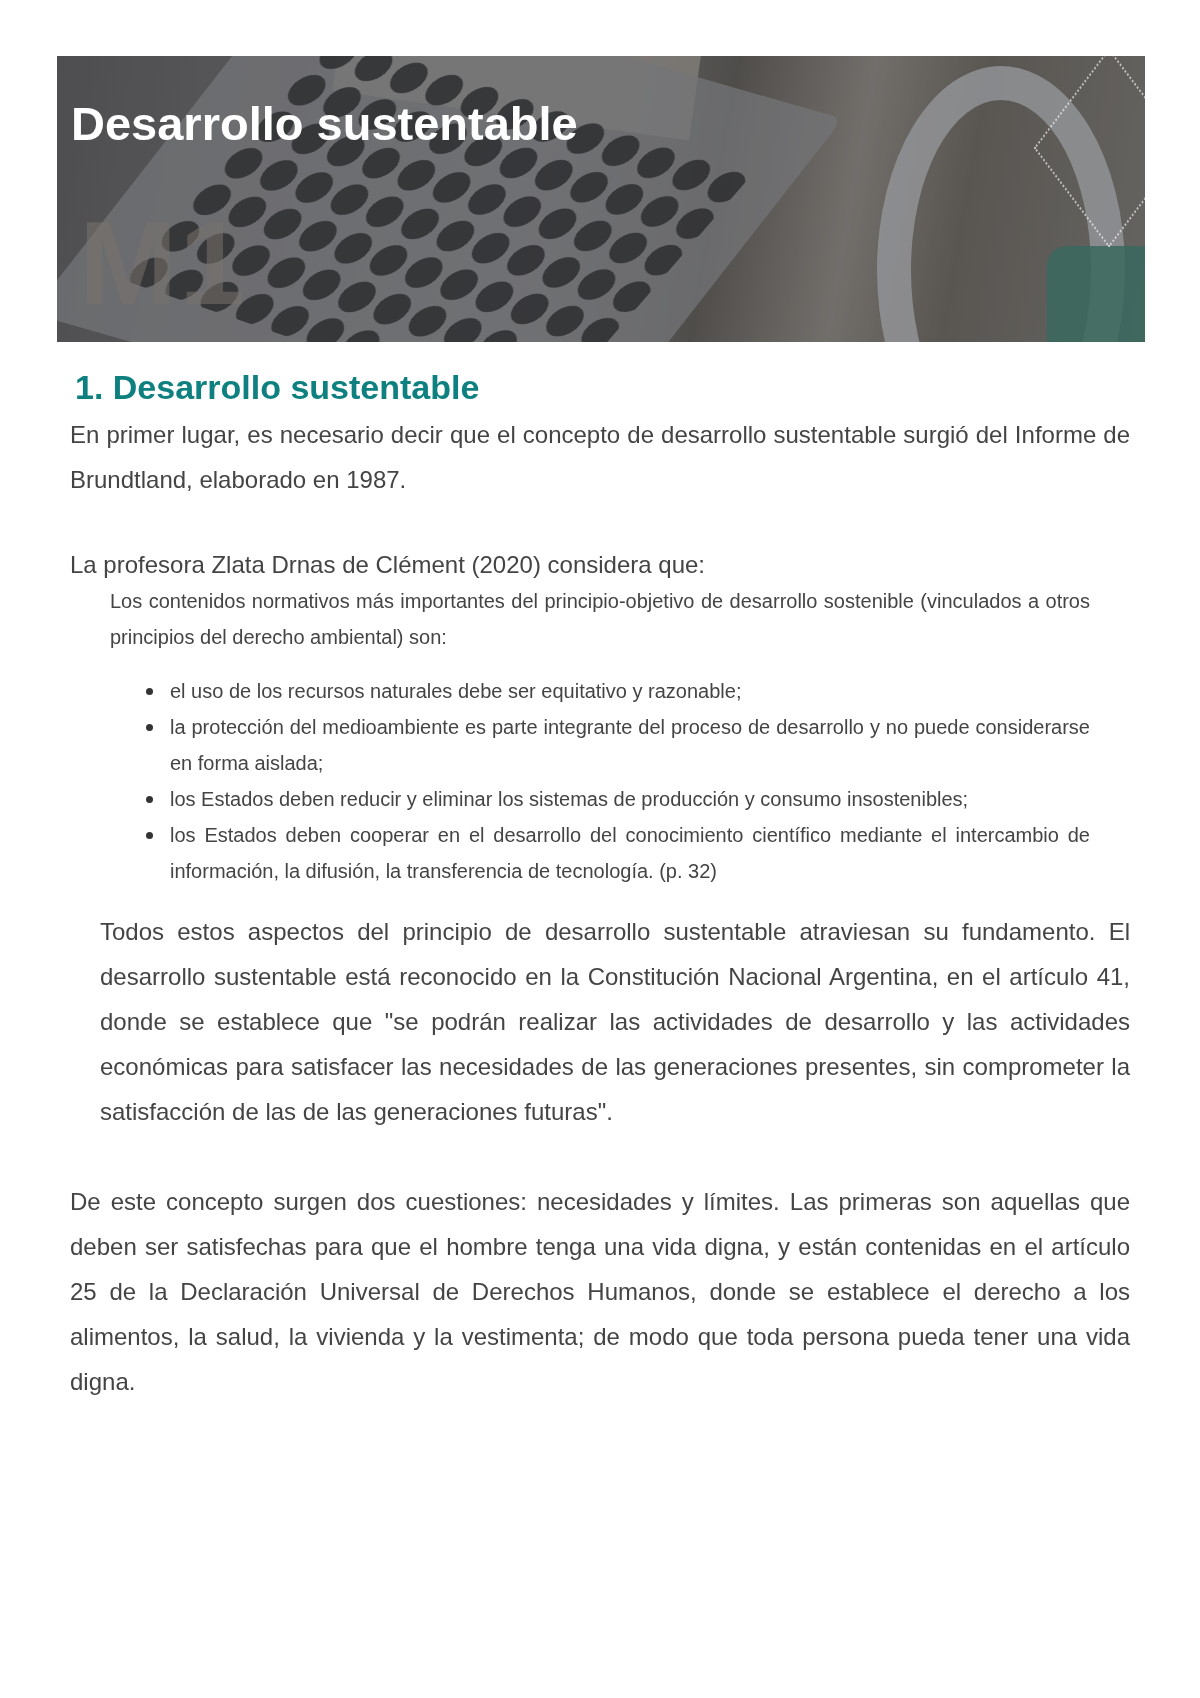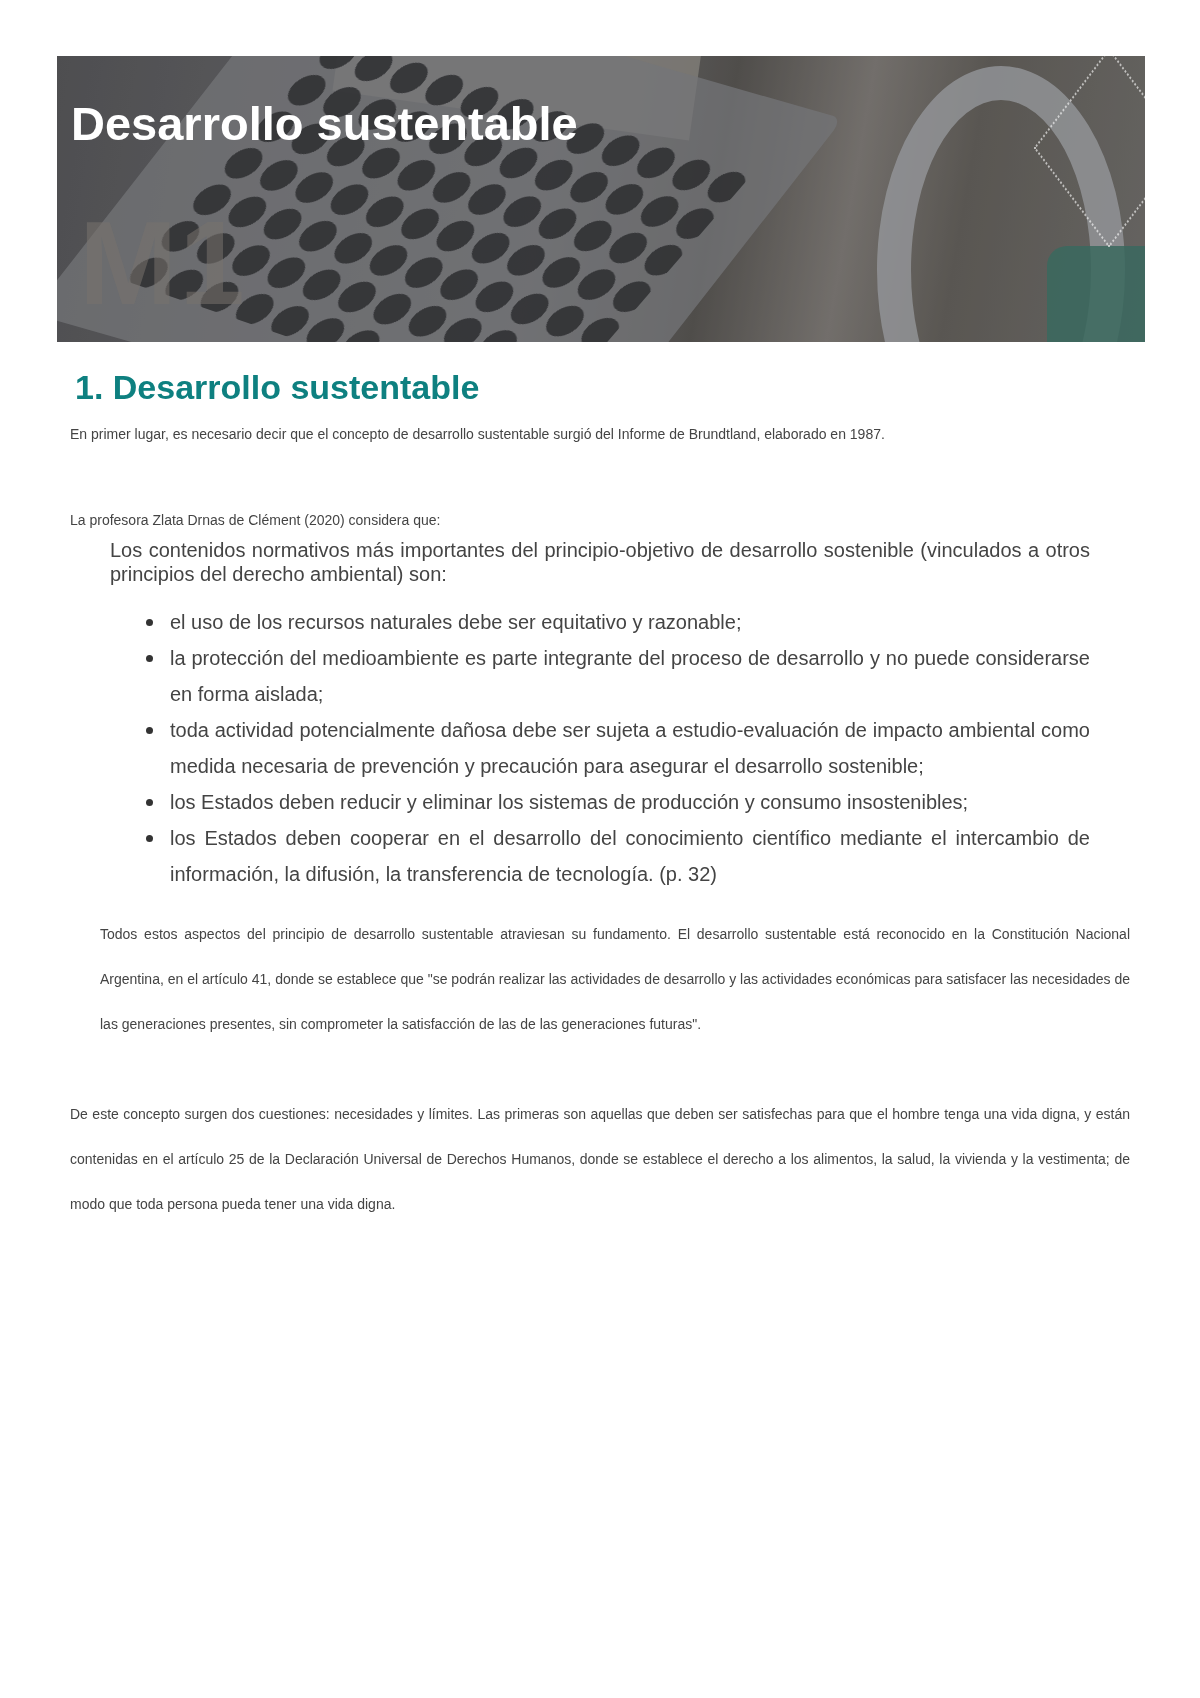--- a/index.html
+++ b/index.html
@@ -25,25 +25,25 @@
   .banner .diamond { position: absolute; left: 990px; top: 30px; width: 120px; height: 120px;
             border: 2px dotted rgba(255,255,255,.6); transform: rotate(45deg) skew(8deg,8deg); }
   .banner .m1 { position: absolute; left: 22px; top: 148px; font-family: "Liberation Sans", sans-serif;
             font-weight: 700; font-size: 118px; color: rgba(120,115,110,.55); letter-spacing: 2px; line-height: 1; }
   .banner .title { position: absolute; left: 14px; top: 44px; font-family: "Liberation Sans", sans-serif;
             font-weight: 700; font-size: 47px; color: #ffffff; line-height: 1; }
 
   .content { position: absolute; left: 70px; top: 360px; width: 1060px; }
   .section-title { margin: 5px; font-size: 34px; font-weight: 700; color: #0e8080; line-height: 44px; }
 
-  p { margin: 0; font-size: 14px; line-height: 45px; text-align: justify; color: #444; }
+  p { margin: 0; font-size: 24px; line-height: 45px; text-align: justify; color: #444; }
   .p1 { margin-top: -2px; }
   .gap { height: 45px; }
   .intro { line-height: 36px; }
-  .quote { margin-left: 40px; margin-right: 40px; font-size: 20px; line-height: 24px; text-align: justify; }
+  .quote { margin-left: 40px; margin-right: 40px; font-size: 20px; line-height: 36px; text-align: justify; }
   ul.bullets { margin: 18px 40px 0 40px; padding-left: 60px; list-style: none; }
   ul.bullets li { position: relative; font-size: 20px; line-height: 36px; text-align: justify; }
   ul.bullets li .dot { position: absolute; left: -24px; top: 15px; width: 7px; height: 7px;
             background: #333; border-radius: 50%; }
   .after-list { margin-top: 20px; margin-left: 30px; }
 </style>
 </head>
 <body>
 
 <div class="banner">
@@ -60,20 +60,19 @@
 
 <div class="content">
   <h2 class="section-title">1. Desarrollo sustentable</h2>
   <p class="p1">En primer lugar, es necesario decir que el concepto de desarrollo sustentable surgió del Informe de Brundtland, elaborado en 1987.</p>
   <div class="gap"></div>
   <p class="intro">La profesora Zlata Drnas de Clément (2020) considera que:</p>
   <div class="quote">Los contenidos normativos más importantes del principio-objetivo de desarrollo sostenible (vinculados a otros principios del derecho ambiental) son:</div>
   <ul class="bullets">
     <li><span class="dot"></span><span>el uso de los recursos naturales debe ser equitativo y razonable;</span></li>
     <li><span class="dot"></span><span>la protección del medioambiente es parte integrante del proceso de desarrollo y no puede considerarse en forma aislada;</span></li>
-    <li><span class="dot"></span><span>toda actividad potencialmente dañosa debe ser sujeta a estudio-evaluación de impacto ambiental como medida necesaria de prevención y precaución para asegurar el desarrollo sostenible;</span></li>
     <li><span class="dot"></span><span>los Estados deben reducir y eliminar los sistemas de producción y consumo insostenibles;</span></li>
     <li><span class="dot"></span><span>los Estados deben cooperar en el desarrollo del conocimiento científico mediante el intercambio de información, la difusión, la transferencia de tecnología. (p. 32)</span></li>
   </ul>
   <p class="after-list">Todos estos aspectos del principio de desarrollo sustentable atraviesan su fundamento. El desarrollo sustentable está reconocido en la Constitución Nacional Argentina, en el artículo 41, donde se establece que "se podrán realizar las actividades de desarrollo y las actividades económicas para satisfacer las necesidades de las generaciones presentes, sin comprometer la satisfacción de las de las generaciones futuras".</p>
   <div class="gap"></div>
   <p>De este concepto surgen dos cuestiones: necesidades y límites. Las primeras son aquellas que deben ser satisfechas para que el hombre tenga una vida digna, y están contenidas en el artículo 25 de la Declaración Universal de Derechos Humanos, donde se establece el derecho a los alimentos, la salud, la vivienda y la vestimenta; de modo que toda persona pueda tener una vida digna.</p>
 </div>
 
 </body></html>

